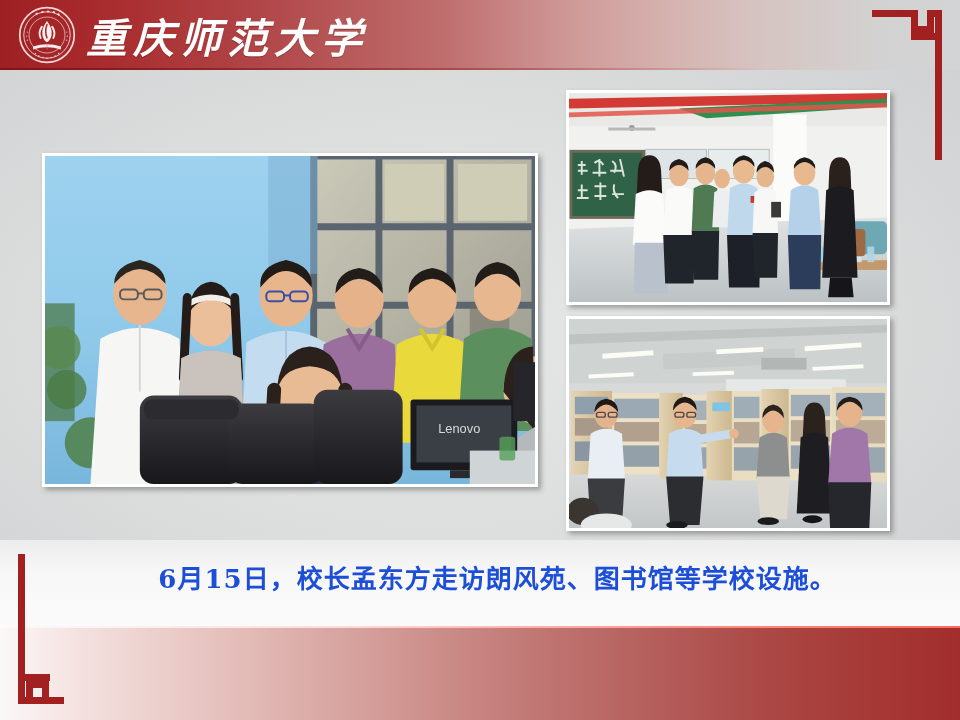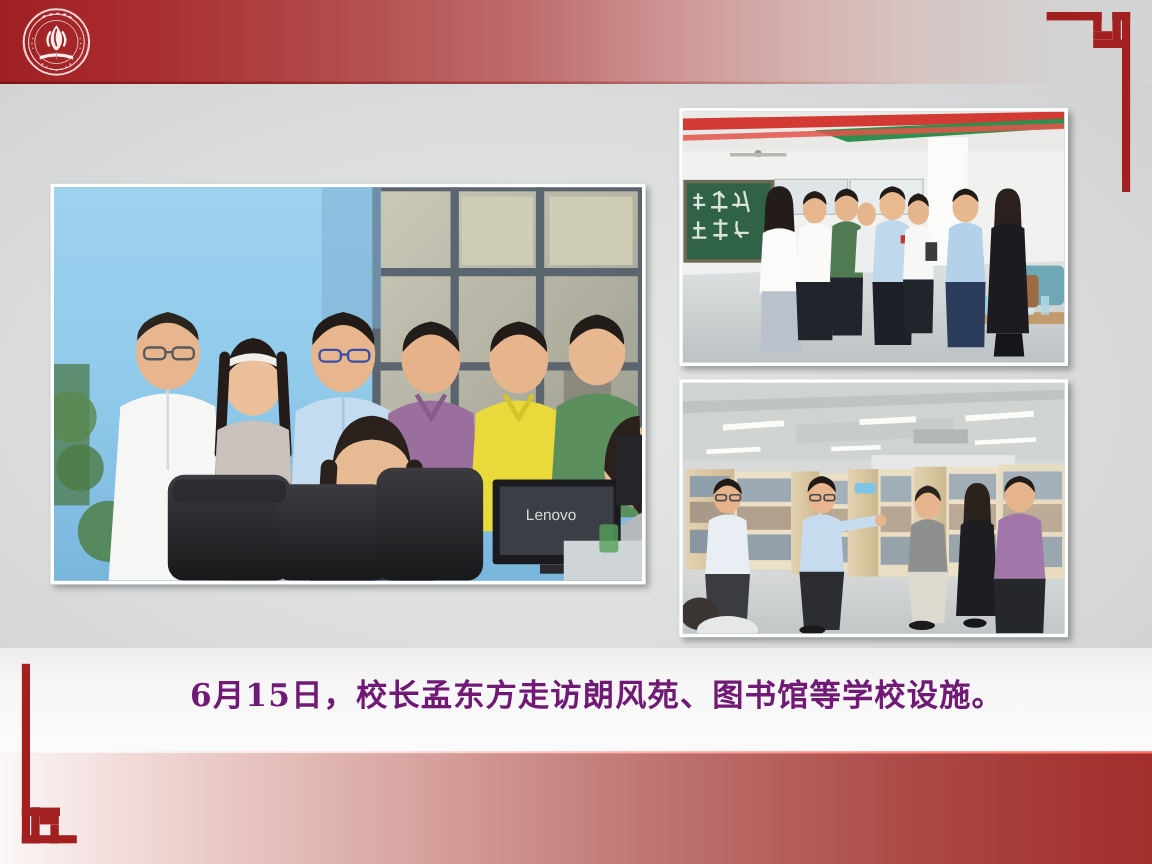--- a/index.html
+++ b/index.html
@@ -110,21 +110,21 @@
     background: linear-gradient(to bottom, #ececec 0%, #f7f7f7 35%, #fbfbfb 100%);
   }
   .caption-text {
     position: absolute;
     left: 0; right: 0;
     top: 558px;
     text-align: center;
     font-family: "DejaVu Serif", "Liberation Serif", serif;
     font-size: 26px;
     font-weight: 700;
-    color: #701a75;
+    color: #1d4ed8;
     letter-spacing: 1px;
     white-space: nowrap;
     padding-left: 35px;
   }
 
   
   .footer-band {
     position: absolute;
     left: 0; top: 628px;
     width: 960px; height: 92px;
@@ -208,20 +208,21 @@
       <path d="M26 70 Q50 62 74 70 L74 75 Q50 67 26 75 Z" fill="#fbeeed"></path>
       <path d="M50 65 L50 75" stroke="#c08d8b" stroke-width="1.2"></path>
 
       <path d="M50 26 C44 34 41 41 42 49 C43 57 48 62 50 62 C52 62 57 57 58 49 C59 41 56 34 50 26 Z" fill="#fbeeed"></path>
       <path d="M41 36 C37 42 36 49 39 55" fill="none" stroke="#fbeeed" stroke-width="3.4" stroke-linecap="round"></path>
       <path d="M59 36 C63 42 64 49 61 55" fill="none" stroke="#fbeeed" stroke-width="3.4" stroke-linecap="round"></path>
       <path d="M50 32 C47 40 47 48 50 55" fill="none" stroke="#a82b2c" stroke-width="2.6" stroke-linecap="round"></path>
     </svg>
   </div>
 
+  <div class="wordmark">重庆师范大学</div>
 
   <div class="ornament ornament-tr">
     <svg width="70" height="150" viewBox="0 0 70 150" xmlns="http://www.w3.org/2000/svg">
       <g fill="#a32020">
 
         <rect x="0" y="0" width="46" height="7"></rect>
 
         <rect x="39" y="0" width="7" height="16"></rect>
         <rect x="39" y="16" width="16" height="7"></rect>
 

